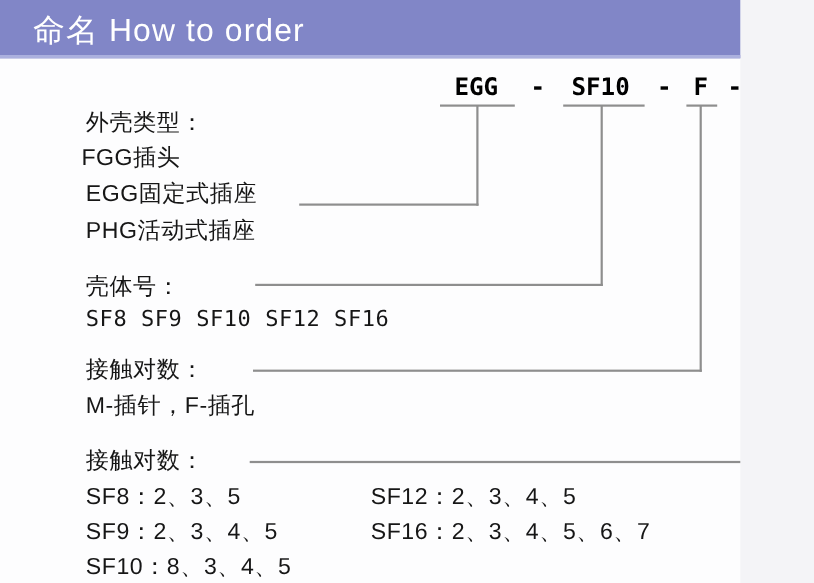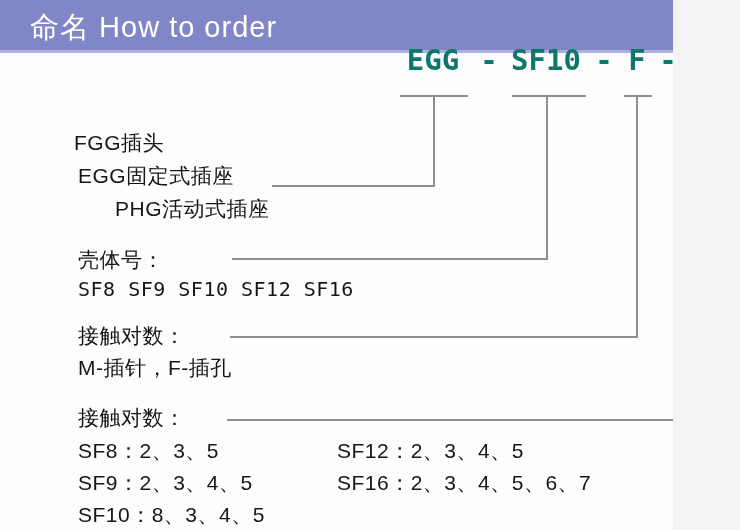--- a/index.html
+++ b/index.html
@@ -26,26 +26,26 @@
     position: absolute;
     left: 30px; top: 8px;
     font-size: 29px;
     color: #ffffff;
     letter-spacing: 1px;
     white-space: nowrap;
   }
   
   .code-seg, .code-sep {
     position: absolute;
-    top: 43px;
+    top: 67px;
     transform: translateX(-50%);
     font-family: "DejaVu Sans Mono", "Liberation Mono", monospace;
     font-weight: bold;
-    font-size: 29px;
-    color: #0f766e;
+    font-size: 22px;
+    color: #000000;
     white-space: nowrap;
   }
   .seg-shell  { left: 433px; }
   .sep-1      { left: 489px; }
   .seg-size   { left: 546px; text-align: center; }
   .sep-2      { left: 604px; }
   .seg-term   { left: 637px; }
   .sep-3      { left: 668px; }
   .seg-count  { left: 706px; }
   
@@ -69,21 +69,21 @@
     position: absolute;
     font-size: 21px;
     color: #161616;
     white-space: nowrap;
     letter-spacing: 0.5px;
   }
   .lbl-mono { font-family: "DejaVu Sans Mono", "Liberation Mono", monospace; font-size: 20px; }
   .p-shell-h  { left: 78px; top: 97px; }
   .p-shell-0  { left: 74px; top: 129px; }
   .p-shell-1  { left: 78px; top: 162px; }
-  .p-shell-2  { left: 78px; top: 195px; margin-left: 37px; }
+  .p-shell-2  { left: 78px; top: 195px; }
   .p-size-h   { left: 78px; top: 246px; }
   .p-size-0   { left: 78px; top: 277px; }
   .p-term-h   { left: 78px; top: 322px; }
   .p-term-0   { left: 78px; top: 354px; }
   .p-count-h  { left: 78px; top: 404px; }
   .p-count-l0 { left: 78px; top: 437px; }
   .p-count-l1 { left: 78px; top: 469px; }
   .p-count-l2 { left: 78px; top: 501px; }
   .p-count-r0 { left: 337px; top: 437px; }
   .p-count-r1 { left: 337px; top: 469px; }
@@ -113,20 +113,21 @@
   <div class="vline v-shell"></div>
   <div class="vline v-size"></div>
   <div class="vline v-term"></div>
   <div class="vline v-count"></div>
 
   <div class="hline l-shell"></div>
   <div class="hline l-size"></div>
   <div class="hline l-term"></div>
   <div class="hline l-count"></div>
 
+  <div class="lbl p-shell-h">外壳类型：</div>
   <div class="lbl p-shell-0">FGG插头</div>
   <div class="lbl p-shell-1">EGG固定式插座</div>
   <div class="lbl p-shell-2">PHG活动式插座</div>
 
   <div class="lbl p-size-h">壳体号：</div>
   <div class="lbl lbl-mono p-size-0">SF8 SF9 SF10 SF12 SF16</div>
 
   <div class="lbl p-term-h">接触对数：</div>
   <div class="lbl p-term-0">M-插针，F-插孔</div>
 

